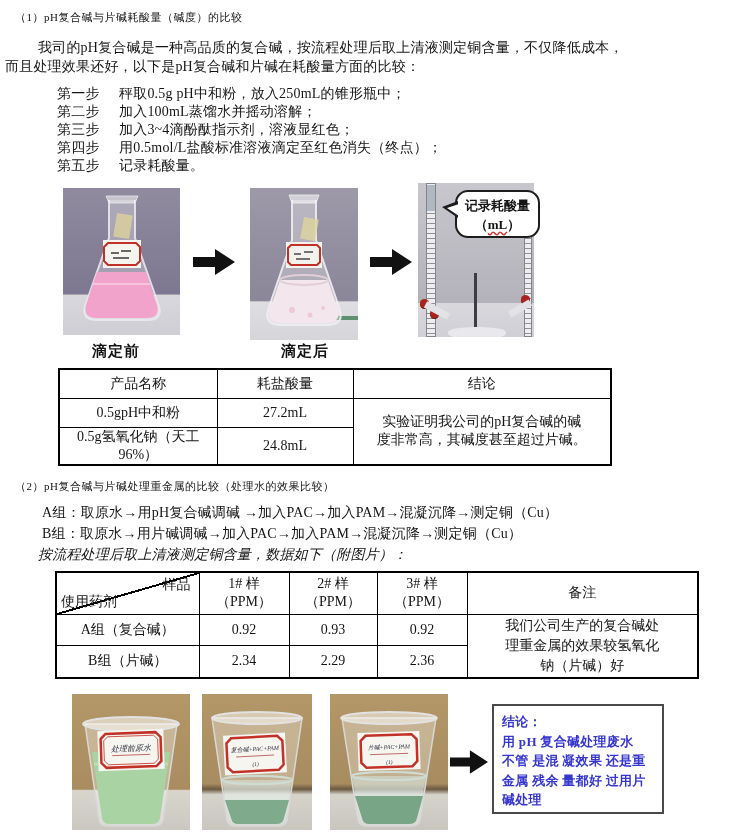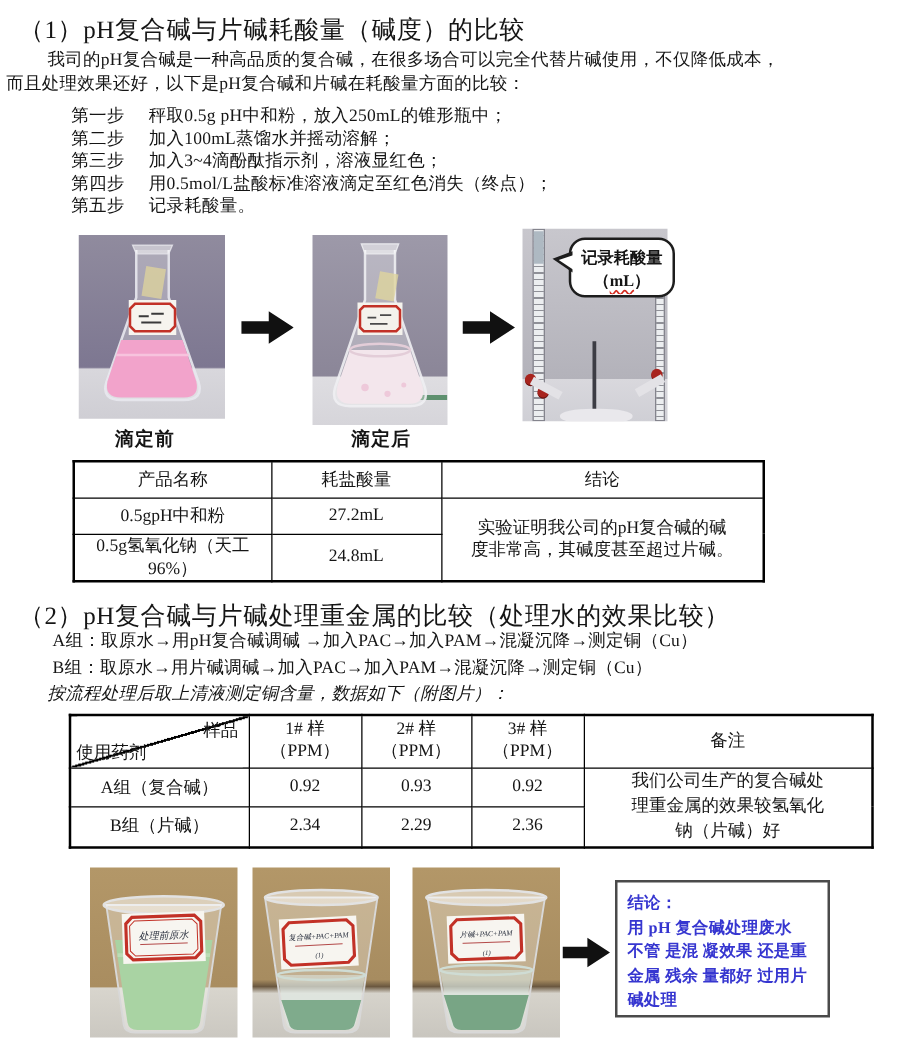--- a/index.html
+++ b/index.html
@@ -1,19 +1,19 @@
 <!DOCTYPE html>
 <html><head>
 <meta charset="utf-8">
 <style>
   html,body{margin:0;padding:0;background:#fff;}
   #page{position:relative;width:730px;height:834px;background:#ffffff;overflow:hidden;
         font-family:"Liberation Serif","DejaVu Serif",serif;color:#151515;}
   .abs{position:absolute;}
-  .t-title{font-size:20px;letter-spacing:0.5px;}
+  .t-title{font-size:11px;letter-spacing:0.5px;}
   .t-body{font-size:14px;letter-spacing:0.2px;}
   .steps{display:flex;flex-direction:column;gap:4px;}
   .step{display:flex;line-height:14px;}
   .step .lbl{width:46px;flex:0 0 46px;}
   .step .txt{margin-left:16px;}
 
   
   .photo{position:absolute;overflow:hidden;}
   .flask-bg1{background:linear-gradient(180deg,#908b9e 0%,#7d7791 72%,#d8d7dc 73%,#cfced4 100%);}
   .flask-bg2{background:linear-gradient(180deg,#9d99a9 0%,#8b8698 74%,#dedde1 75%,#d6d5da 100%);}
@@ -61,21 +61,21 @@
   .conc-box div{white-space:nowrap;}
 
   .hand{font-style:italic;fill:#2c3240;}
 </style>
 </head>
 <body>
 
 <div id="page">
 
   <div class="abs t-title" style="left:15px;top:10px;">（1）pH复合碱与片碱耗酸量（碱度）的比较</div>
-  <div class="abs t-body" style="left:38px;top:39px;">我司的pH复合碱是一种高品质的复合碱，在很多场合可以完全代替片碱使用，不仅降低成本，</div>
+  <div class="abs t-body" style="left:38px;top:39px;">我司的pH复合碱是一种高品质的复合碱，按流程处理后取上清液测定铜含量，不仅降低成本，</div>
   <div class="abs t-body" style="left:5px;top:58px;">而且处理效果还好，以下是pH复合碱和片碱在耗酸量方面的比较：</div>
 
   <div class="abs steps t-body" style="left:57px;top:87px;">
     <div class="step">
       <span class="lbl">第一步</span>
       <span class="txt">秤取0.5g pH中和粉，放入250mL的锥形瓶中；</span>
     </div>
     <div class="step">
       <span class="lbl">第二步</span>
       <span class="txt">加入100mL蒸馏水并摇动溶解；</span>

